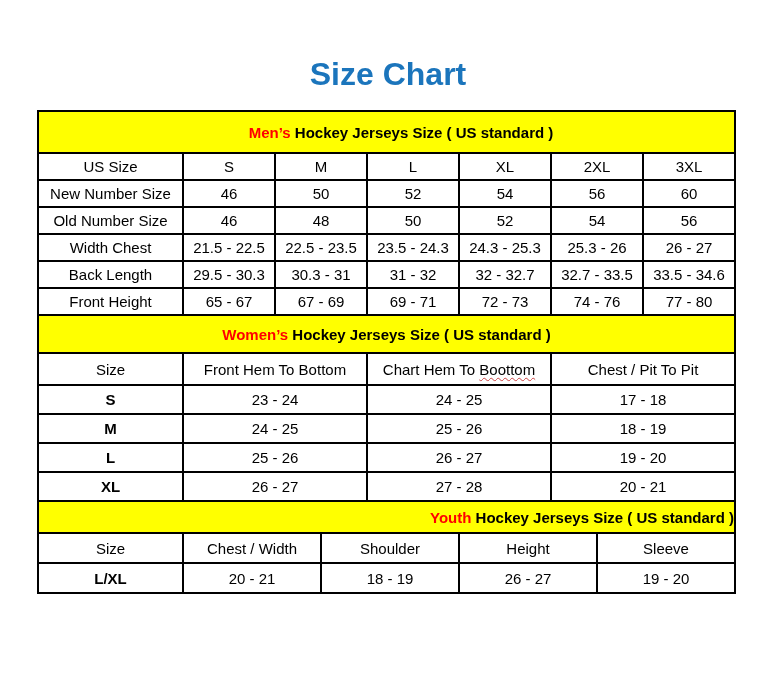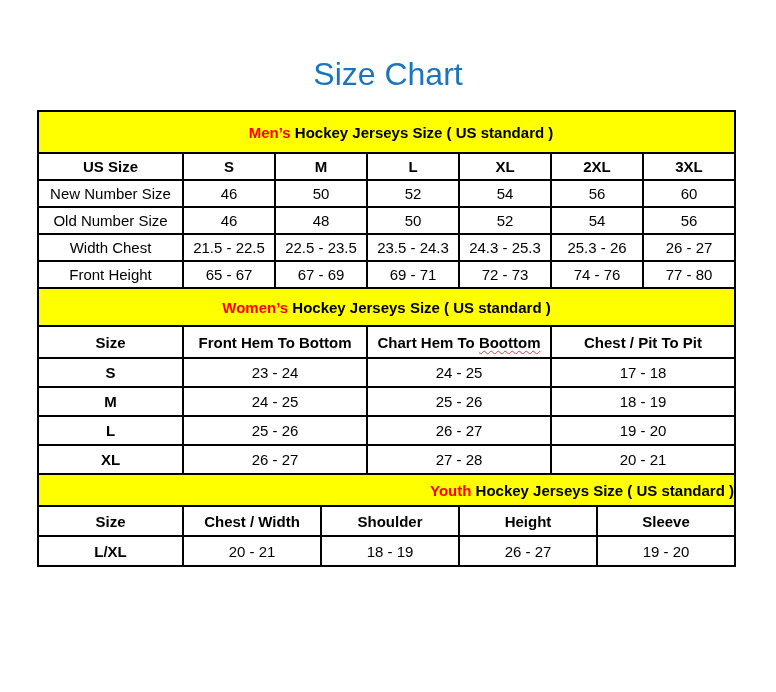--- a/index.html
+++ b/index.html
@@ -7,21 +7,21 @@
     width: 776px; height: 692px;
     background: #ffffff;
     overflow: hidden;
     font-family: "Liberation Sans", sans-serif;
     color: #000;
   }
   .title {
     margin: 56px 0 0 0;
     text-align: center;
     font-size: 32px;
-    font-weight: 400;
+    font-weight: 700;
     color: #1b75bc;
   }
   table.chart {
     border-collapse: collapse;
     table-layout: fixed;
     width: 697px;
     margin: 17px 0 0 37px;
   }
   table.chart td {
     border: 2px solid #000;
@@ -36,21 +36,21 @@
   col.c-unit  { width: 46px; }
   td.banner-cell {
     background: #ffff00;
     font-weight: 700;
     font-size: 18px;
   }
   tr.banner-mens  td { height: 40px; padding-left: 29px; }
   tr.banner-women td { height: 36px; }
   tr.banner-youth td { height: 30px; text-align: right; }
   .red { color: #ff0000; }
-  td.hd { font-weight: 700; margin-top: 44px; }
+  td.hd { font-weight: 400; margin-top: 44px; }
   tr.mens-head td, tr.mens-row td { height: 25px; }
   tr.women-head td { height: 30px; }
   tr.women-row td { height: 27px; }
   tr.youth-head td, tr.youth-row td { height: 28px; }
   td.lbl-bold { font-weight: 700; }
   .misspell {
     text-decoration-line: underline;
     text-decoration-style: wavy;
     text-decoration-color: #cc4444;
     text-decoration-thickness: 1px;
@@ -114,20 +114,29 @@
       <tr class="mens-row">
         <td>Width Chest</td>
         <td colspan="2">21.5 - 22.5</td>
         <td colspan="2">22.5 - 23.5</td>
         <td colspan="2">23.5 - 24.3</td>
         <td colspan="2">24.3 - 25.3</td>
         <td colspan="2">25.3 - 26</td>
         <td colspan="2">26 - 27</td>
       </tr>
       <tr class="mens-row">
+        <td>Back Length</td>
+        <td colspan="2">29.5 - 30.3</td>
+        <td colspan="2">30.3 - 31</td>
+        <td colspan="2">31 - 32</td>
+        <td colspan="2">32 - 32.7</td>
+        <td colspan="2">32.7 - 33.5</td>
+        <td colspan="2">33.5 - 34.6</td>
+      </tr>
+      <tr class="mens-row">
         <td>Front Height</td>
         <td colspan="2">65 - 67</td>
         <td colspan="2">67 - 69</td>
         <td colspan="2">69 - 71</td>
         <td colspan="2">72 - 73</td>
         <td colspan="2">74 - 76</td>
         <td colspan="2">77 - 80</td>
       </tr>
 
       <tr class="banner-women">

